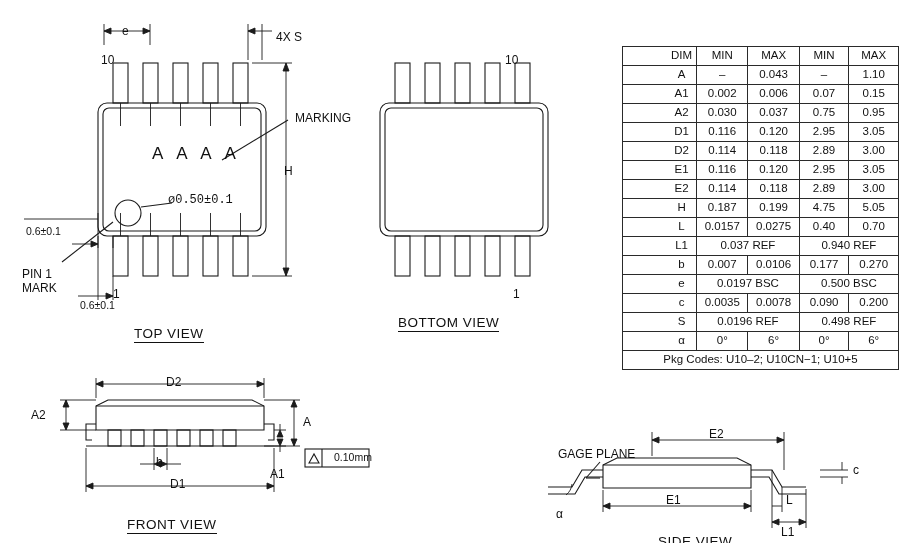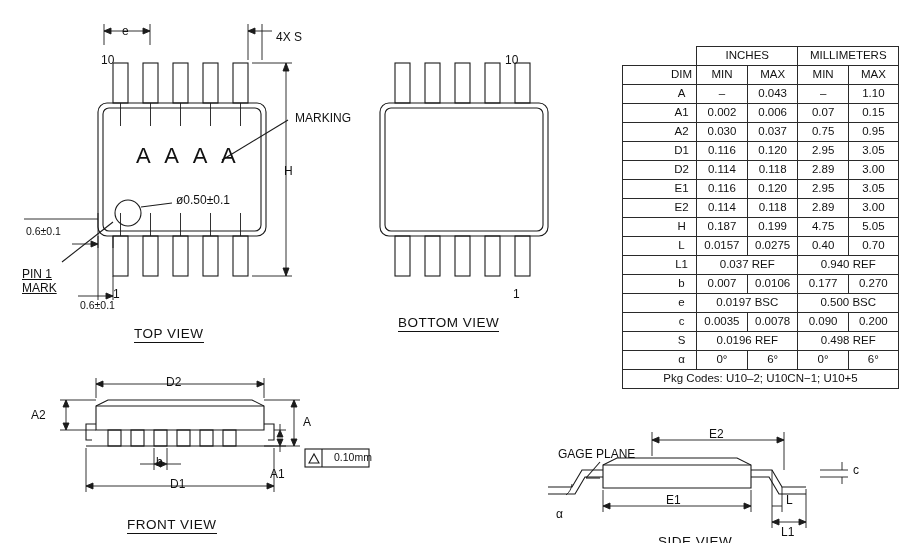--- a/index.html
+++ b/index.html
@@ -284,26 +284,26 @@
       </g>
 
     </g>
   </svg>
 
   <div class="lbl" style="left:122px; top:25px;">e</div>
   <div class="lbl" style="left:276px; top:31px;">4X  S</div>
   <div class="lbl" style="left:101px; top:54px;">10</div>
   <div class="lbl" style="left:113px; top:288px;">1</div>
   <div class="lbl" style="left:295px; top:112px;">MARKING</div>
-  <div class="lbl" style="left:136px; top:145px; font-size:22px; letter-spacing:5px;">A A A A</div>
-  <div class="lbl" style="left:176px; top:194px;">ø0.50±0.1</div>
+  <div class="lbl" style="left:152px; top:145px; font-size:17px; letter-spacing:5px;">A A A A</div>
+  <div class="lbl" style="left:168px; top:194px;font-family:Liberation Mono, monospace;">ø0.50±0.1</div>
   <div class="lbl" style="left:284px; top:165px;">H</div>
   <div class="lbl small" style="left:18px; top:226px;">0.6±0.1</div>
   <div class="lbl small" style="left:72px; top:300px;">0.6±0.1</div>
-  <div class="lbl" style="left:22px; top:268px; white-space:pre; line-height:1.15;text-decoration:underline;">PIN 1
+  <div class="lbl" style="left:22px; top:268px; white-space:pre; line-height:1.15;">PIN 1
 MARK</div>
   <div class="viewname" style="left:134px; top:326px;">TOP  VIEW</div>
 
   <div class="lbl" style="left:505px; top:54px;">10</div>
   <div class="lbl" style="left:513px; top:288px;">1</div>
   <div class="viewname" style="left:398px; top:315px;">BOTTOM  VIEW</div>
 
   <div class="lbl" style="left:166px; top:376px;">D2</div>
   <div class="lbl" style="left:170px; top:478px;">D1</div>
   <div class="lbl" style="left:31px; top:409px;">A2</div>
@@ -317,25 +317,20 @@
   <div class="lbl" style="left:709px; top:428px;">E2</div>
   <div class="lbl" style="left:666px; top:494px;">E1</div>
   <div class="lbl" style="left:786px; top:494px;">L</div>
   <div class="lbl" style="left:781px; top:526px;">L1</div>
   <div class="lbl" style="left:853px; top:464px;">c</div>
   <div class="lbl" style="left:556px; top:508px;">α</div>
   <div class="viewname" style="left:658px; top:534px;">SIDE  VIEW</div>
 
   <table id="dimtable">
     <thead>
-      <tr>
-        <th class="dimcol noborder"></th>
-        <th class="grp" colspan="2">INCHES</th>
-        <th class="grp" colspan="2">MILLIMETERS</th>
-      </tr>
       <tr>
         <th class="dimcol">DIM</th>
         <th class="vcol">MIN</th>
         <th class="vcol">MAX</th>
         <th class="vcol">MIN</th>
         <th class="vcol">MAX</th>
       </tr>
     </thead>
     <tbody id="tbody">
         <tr>

